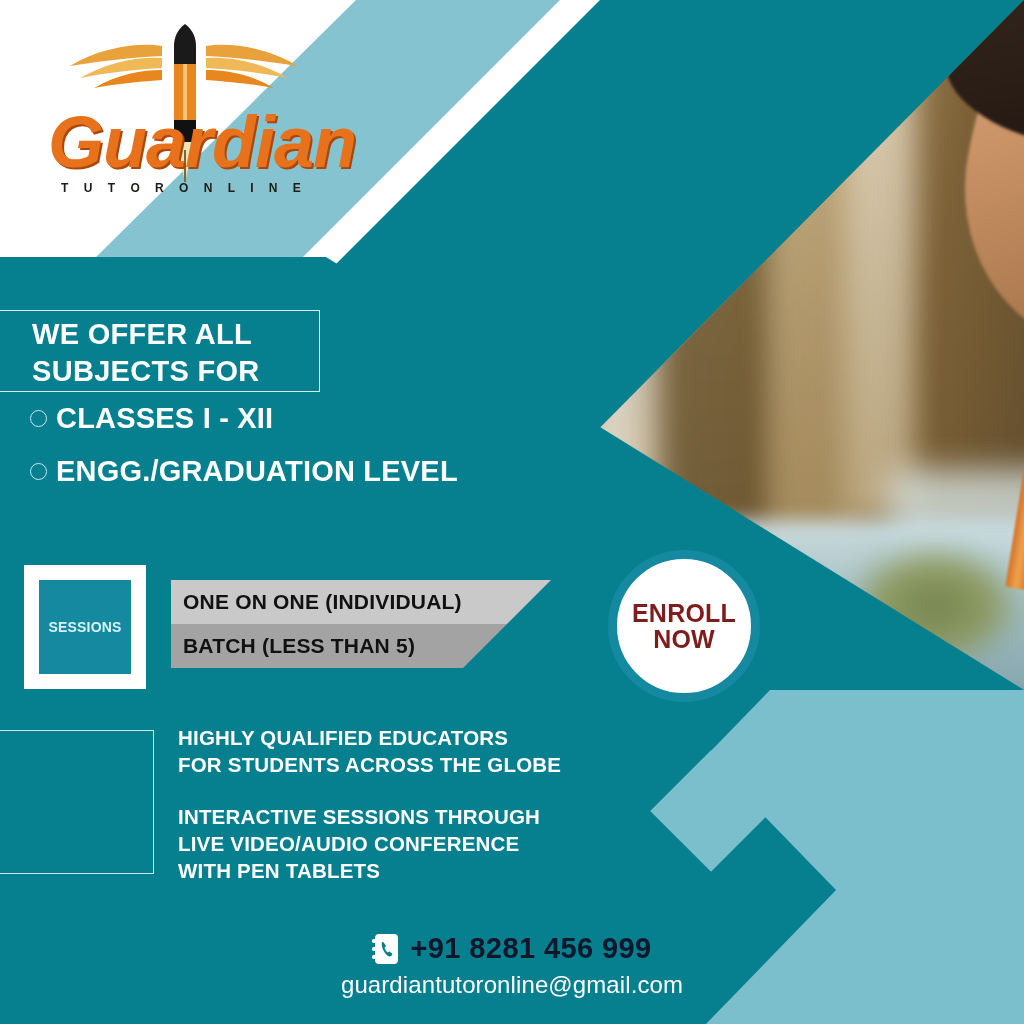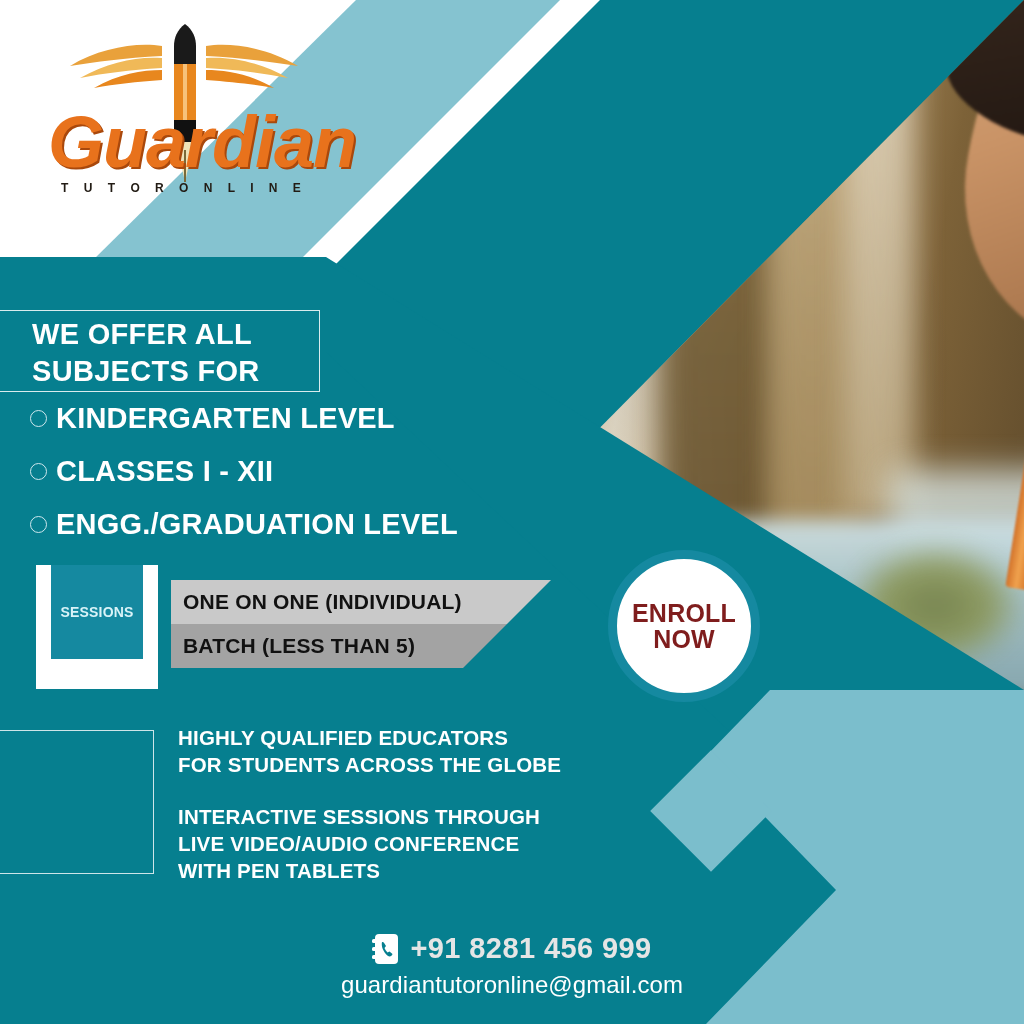--- a/index.html
+++ b/index.html
@@ -105,22 +105,22 @@
   .levels{position:absolute;left:30px;top:404px;width:560px;}
   .level-row{display:flex;align-items:center;margin-bottom:24px;}
   .bullet{
     width:15px;height:15px;border:1.6px solid #cfe8ee;border-radius:50%;
     margin-right:9px;flex:none;
   }
   .level-text{color:#ffffff;font-size:29px;font-weight:bold;letter-spacing:.2px;line-height:1;}
 
   
   .sess-frame{
-    position:absolute;left:36px;top:565px;width:122px;height:124px;background:#ffffff;
-    display:flex;justify-content:center;
+    position:absolute;left:24px;top:565px;width:122px;height:124px;background:#ffffff;
+    display:flex;align-items:center;justify-content:center;
   }
   .sess-inner{
     width:92px;height:94px;background:#1589A0;display:flex;align-items:center;justify-content:center;
   }
   .sess-label{color:#d9f3f8;font-size:14px;font-weight:bold;letter-spacing:.2px;}
   .banner{
     position:absolute;height:44px;display:flex;align-items:center;
     -webkit-clip-path:polygon(0 0,100% 0,calc(100% - 44px) 100%,0 100%);
     clip-path:polygon(0 0,100% 0,calc(100% - 44px) 100%,0 100%);
     margin-left:13px;
@@ -153,21 +153,21 @@
   }
   .diamond{
     position:absolute;left:668px;top:768px;width:86px;height:86px;background:#7BBECC;
     transform:rotate(45deg);
   }
 
   
   .footer{position:absolute;left:0;top:932px;width:1024px;text-align:center;}
   .phone-line{display:flex;align-items:center;justify-content:center;gap:12px;}
   .phone-icon{width:26px;height:30px;}
-  .phone-text{color:#e5e5e5;font-size:29px;font-weight:bold;letter-spacing:.4px;}
+  .phone-text{color:#0f172a;font-size:29px;font-weight:bold;letter-spacing:.4px;}
   .email-text{color:#ffffff;font-size:24px;margin-top:6px;letter-spacing:.1px;}
 </style>
 </head>
 <body>
 
 <div id="poster">
 
   <div class="photo-wrap">
     <div class="photo">
       <div class="bg-band bg-b1"></div>
@@ -217,24 +217,20 @@
 
   <div class="headline-box"></div>
   <div class="headline">
     <div>WE OFFER ALL</div>
     <div>SUBJECTS FOR</div>
   </div>
 
   <div class="levels">
     <div class="level-row">
       <span class="bullet"></span>
-      <span class="level-text">KINDERGARTEN LEVEL</span>
-    </div>
-    <div class="level-row">
-      <span class="bullet"></span>
       <span class="level-text">CLASSES I - XII</span>
     </div>
     <div class="level-row">
       <span class="bullet"></span>
       <span class="level-text">ENGG./GRADUATION LEVEL</span>
     </div>
   </div>
 
   <div class="sess-frame">
     <div class="sess-inner">

